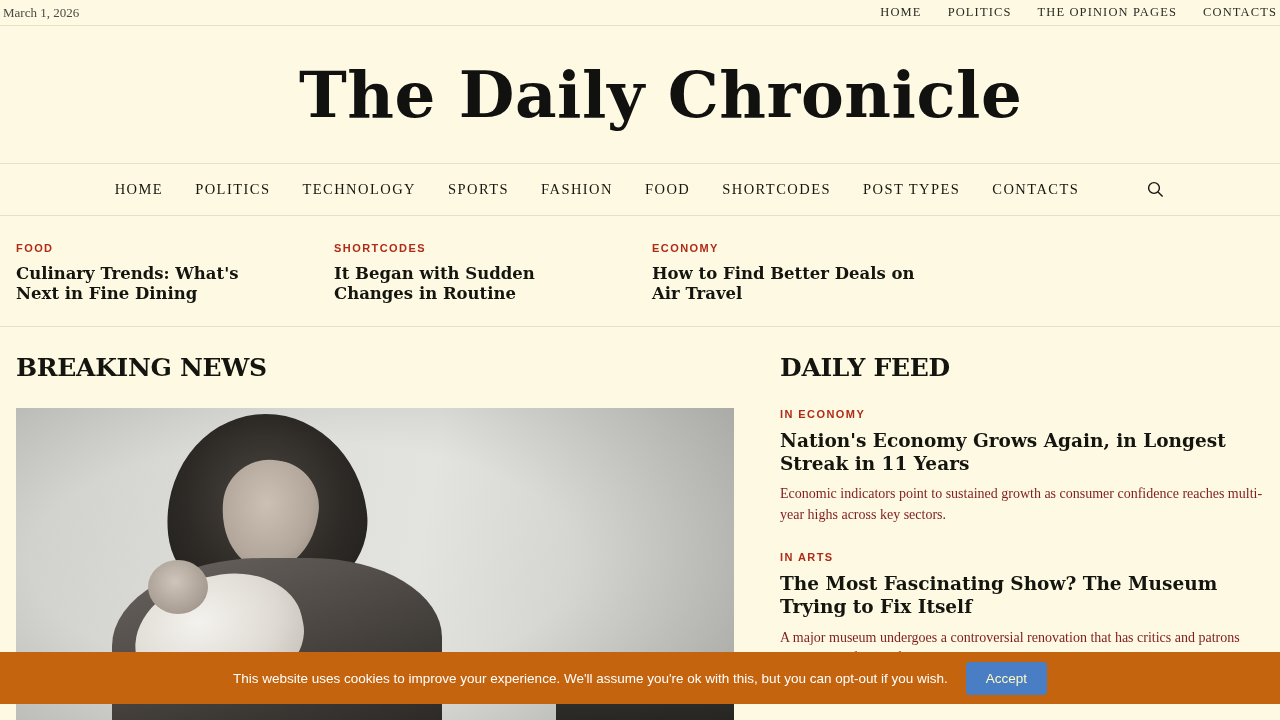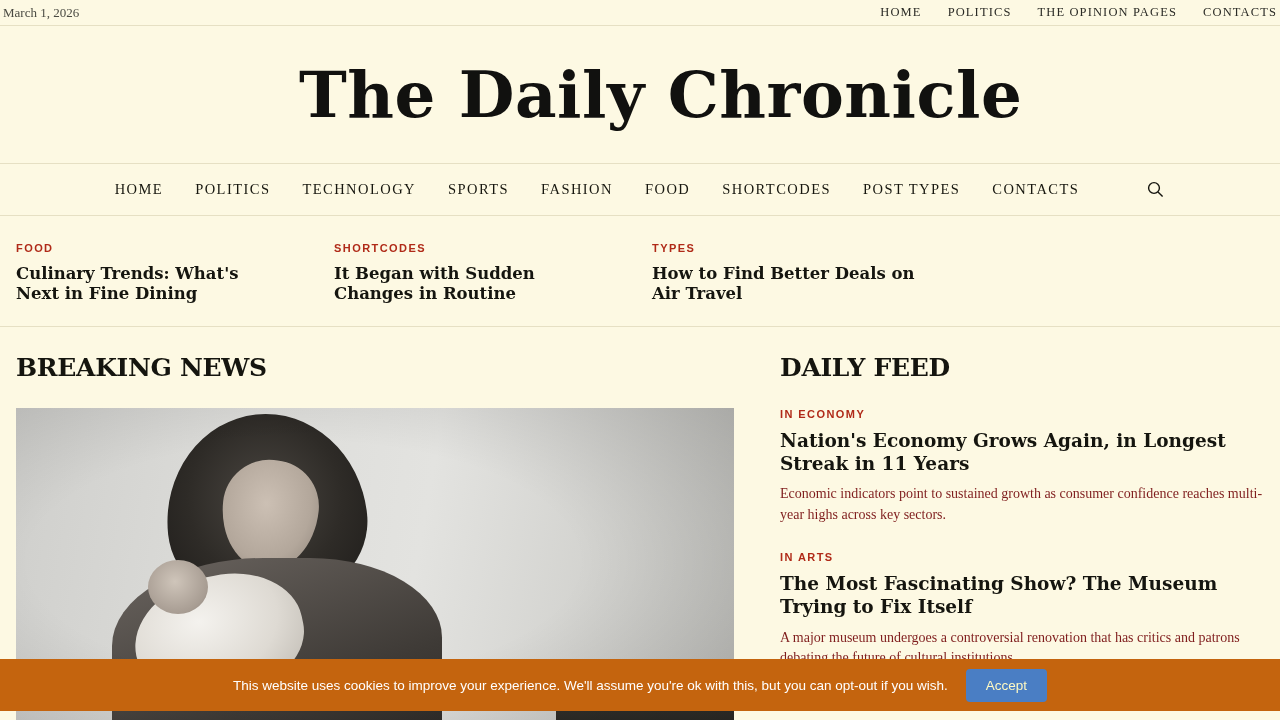--- a/index.html
+++ b/index.html
@@ -191,21 +191,21 @@
   }
   .feed-excerpt {
     font-family: "Liberation Serif", serif;
     font-size: 14px;
     line-height: 1.48;
     color: #7f1d1d;
   }
 
   
   .cookie-bar {
-    position: absolute; left: 0; right: 0; bottom: 9px;
+    position: absolute; left: 0; right: 0; bottom: 16px;
     height: 52px;
     background: #c4640e;
     display: flex; align-items: center; justify-content: center;
     gap: 18px;
     padding: 0 20px;
   }
   .cookie-text {
     font-family: "Liberation Sans", sans-serif;
     font-size: 13.5px;
     color: #ffffff;
@@ -263,21 +263,21 @@
   <div class="teasers">
     <div class="teaser">
       <div class="teaser-cat">FOOD</div>
       <div class="teaser-title">Culinary Trends: What's Next in Fine Dining</div>
     </div>
     <div class="teaser">
       <div class="teaser-cat">SHORTCODES</div>
       <div class="teaser-title">It Began with Sudden Changes in Routine</div>
     </div>
     <div class="teaser">
-      <div class="teaser-cat">TYPES</div>
+      <div class="teaser-cat">ECONOMY</div>
       <div class="teaser-title">How to Find Better Deals on Air Travel</div>
     </div>
   </div>
 
   <div class="content">
 
     <div class="col-left">
       <h2 class="section-head">BREAKING NEWS</h2>
       <div class="hero-photo">
         <div class="bg-wall"></div>

